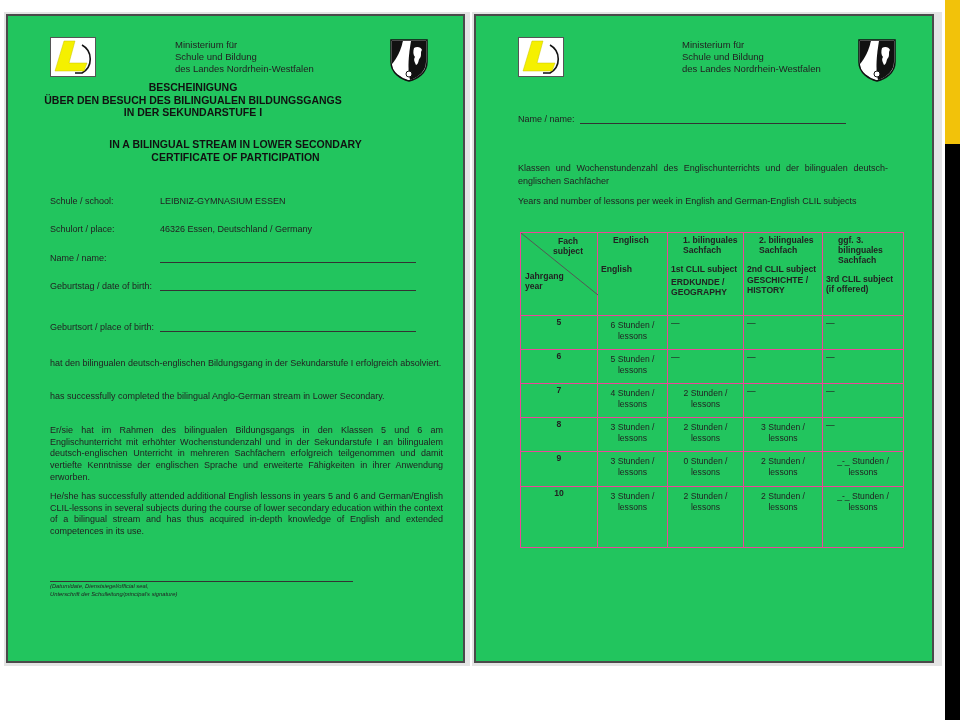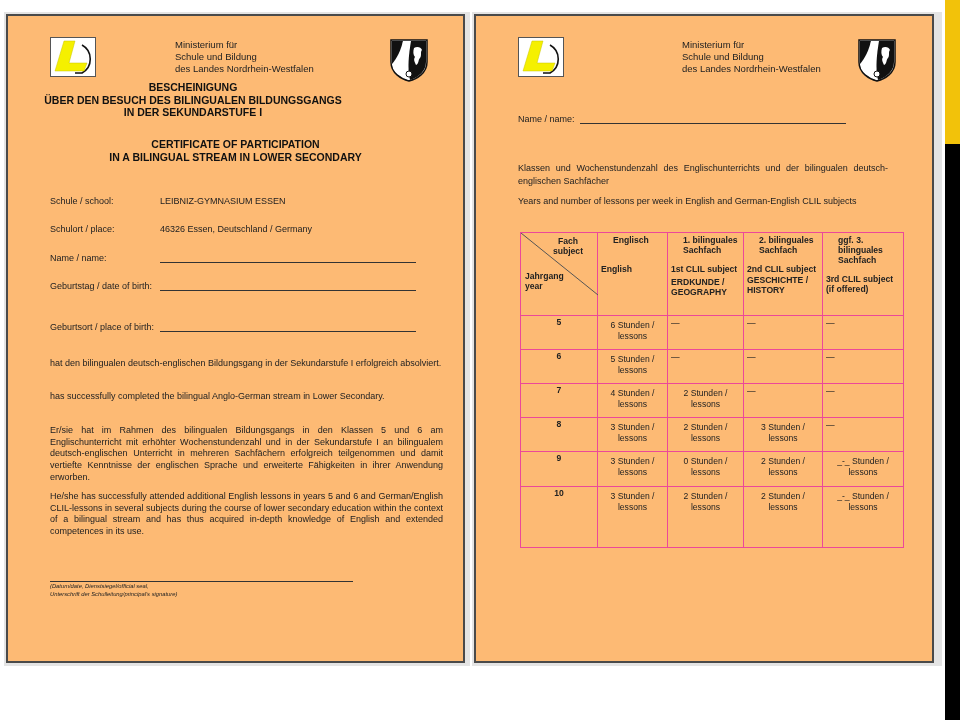--- a/index.html
+++ b/index.html
@@ -1,21 +1,21 @@
 <!DOCTYPE html>
 <html><head>
 <meta charset="utf-8">
 <style>
   * { box-sizing: border-box; margin: 0; padding: 0; }
   html, body { width: 960px; height: 720px; background: #ffffff; overflow: hidden; }
   body { position: relative; font-family: "Liberation Sans", "DejaVu Sans", sans-serif; color: #1a1a1a; }
 
   .page-shadow { position: absolute; background: #e4e4e4; }
   .page {
-    position: absolute; background: #fdba74;
+    position: absolute; background: #22c55e;
     border: 2px solid #4a4a4a;
   }
   #left-shadow { left: 4px; top: 12px; width: 466px; height: 654px; }
   #left-page { left: 6px; top: 14px; width: 459px; height: 649px; }
   #right-shadow { left: 472px; top: 12px; width: 470px; height: 654px; }
   #right-page { left: 474px; top: 14px; width: 460px; height: 649px; }
 
   .side-band { position: absolute; left: 945px; width: 15px; }
   #band-yellow { top: 0; height: 144px; background: #f2c20a; }
   #band-black { top: 144px; height: 576px; background: #000000; }
@@ -94,22 +94,22 @@
       <circle cx="20" cy="36" r="3" fill="#fff" stroke="#111" stroke-width="1"></circle>
     </svg>
   </div>
 
   <div class="title-block" style="left:0; width:370px; top:65px;">
     <div>BESCHEINIGUNG</div>
     <div>ÜBER DEN BESUCH DES BILINGUALEN BILDUNGSGANGS</div>
     <div>IN DER SEKUNDARSTUFE I</div>
   </div>
   <div class="title-block" style="left:0; width:455px; top:122px;">
+    <div>IN A BILINGUAL STREAM IN LOWER SECONDARY</div>
     <div>CERTIFICATE OF PARTICIPATION</div>
-    <div>IN A BILINGUAL STREAM IN LOWER SECONDARY</div>
   </div>
 
   <div class="field-label" style="left:42px; top:180px;">Schule / school:</div>
   <div class="field-value" style="left:152px; top:180px;">LEIBNIZ-GYMNASIUM ESSEN</div>
 
   <div class="field-label" style="left:42px; top:208px;">Schulort / place:</div>
   <div class="field-value" style="left:152px; top:208px;">46326 Essen, Deutschland / Germany</div>
 
   <div class="field-label" style="left:42px; top:237px;">Name / name:</div>
   <div class="field-line" style="left:152px; top:246px; width:256px;"></div>

